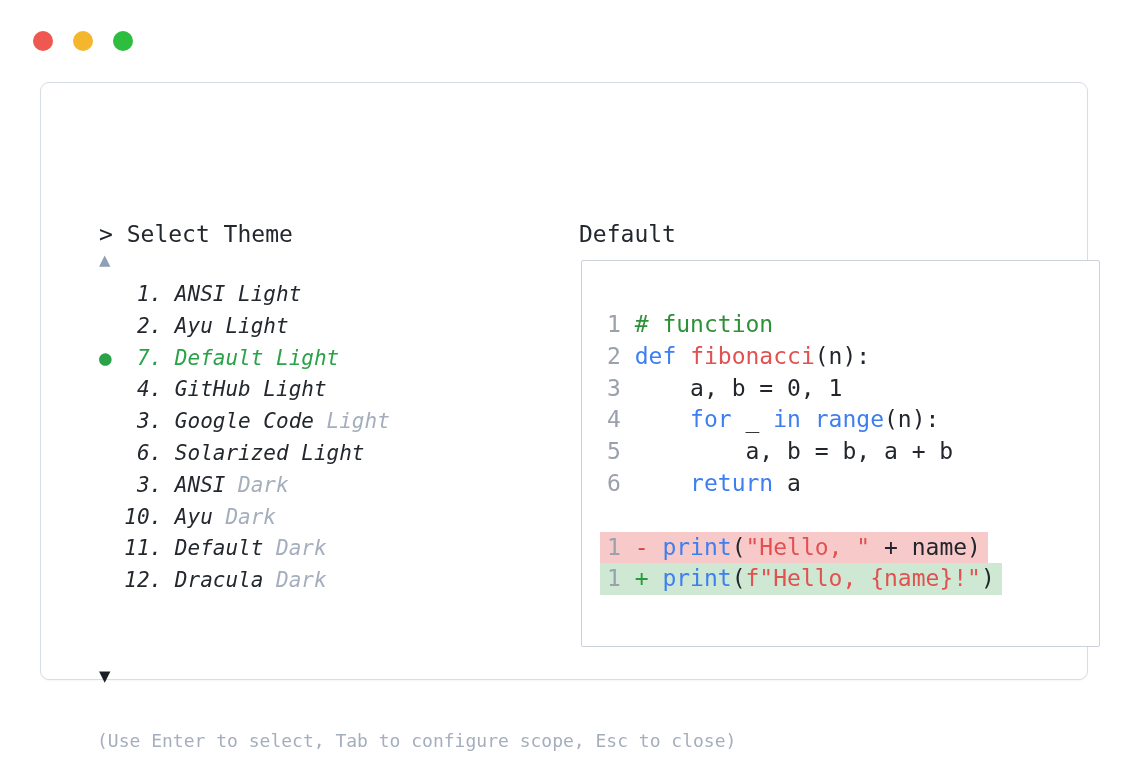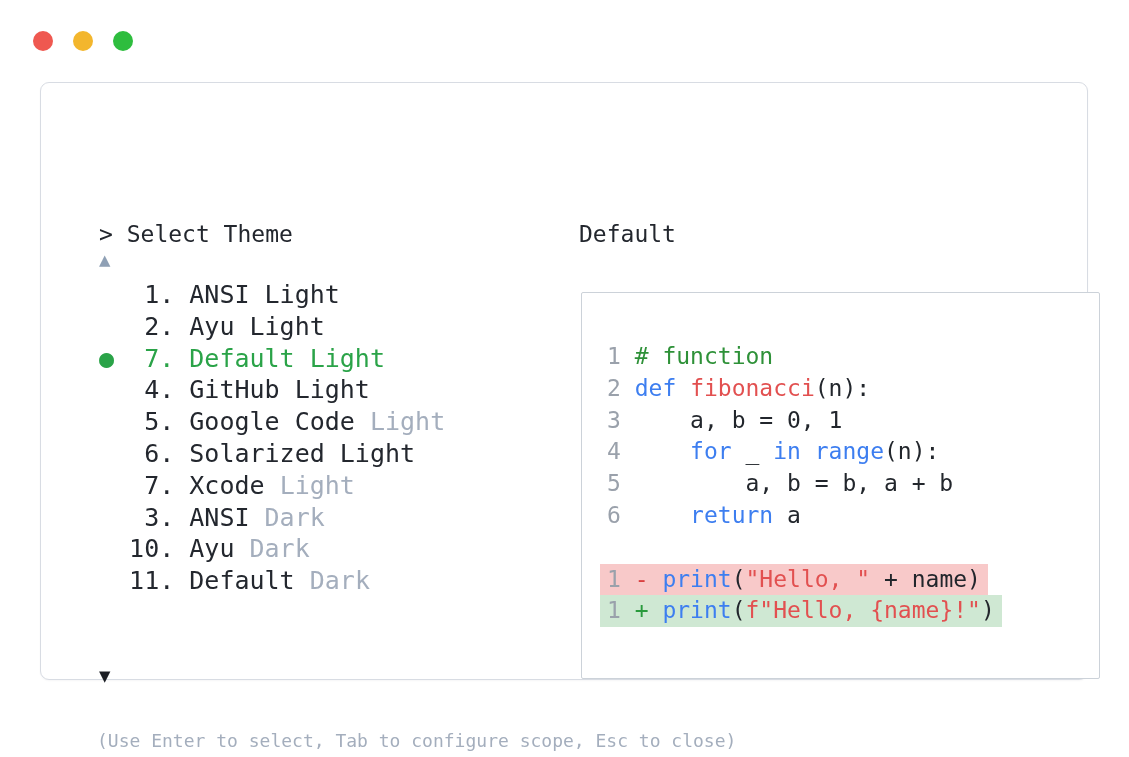--- a/index.html
+++ b/index.html
@@ -32,35 +32,34 @@
   .scroll-up{
     position:absolute;left:58px;top:164px;
     font-size:19px;line-height:24px;color:var(--scroll_up_gray);
   }
   .scroll-down{
     position:absolute;left:58px;top:578px;
     font-size:19px;line-height:28px;color:var(--scroll_down_dark);
   }
   #theme-list{position:absolute;left:58px;top:196px;}
   .trow{
-    font-size:25px;line-height:31.8px;height:31.8px;white-space:pre;
-    color:var(--text_dark);cursor:default;
+    font-size:21px;line-height:31.8px;height:31.8px;white-space:pre;
+    color:var(--text_dark);cursor:default;font-style:italic;
   }
   .trow .row-muted{color:var(--text_muted);}
   .trow.selected .row-main{color:var(--selection_green);}
   .hint{
     position:absolute;left:56px;top:642px;
     font-size:18px;line-height:31.8px;white-space:pre;color:var(--hint_gray);
   }
   
   .preview-box{
     position:absolute;left:540px;top:177px;width:519px;height:387px;
     border:1.5px solid var(--preview_border);border-radius:2px;background:#ffffff;
     box-sizing:border-box;
-    margin-top:32px;
   }
   #code{
     margin:0;padding:48px 0 0 25px;
     font-family:inherit;font-size:23px;line-height:31.8px;
   }
   .codeline{height:31.8px;white-space:pre;color:var(--code_plain);}
   .ln{color:var(--line_number);}
   .tk-pl{color:var(--code_plain);}
   .tk-com{color:var(--code_comment);}
   .tk-kw{color:var(--code_keyword);}
@@ -84,26 +83,26 @@
 <div class="panel">
   <div class="prompt">&gt; Select Theme</div>
   <div class="preview-label">Default</div>
 
   <div class="scroll-up">▲</div>
   <div id="theme-list">
       <div class="trow"><span class="row-main">   1. ANSI Light</span></div>
       <div class="trow"><span class="row-main">   2. Ayu Light</span></div>
       <div class="trow selected"><span class="row-main">●  7. Default Light</span></div>
       <div class="trow"><span class="row-main">   4. GitHub Light</span></div>
-      <div class="trow"><span class="row-main">   5. Google Code</span><span class="row-muted"> Light</span></div>
+      <div class="trow"><span class="row-main">   3. Google Code</span><span class="row-muted"> Light</span></div>
       <div class="trow"><span class="row-main">   6. Solarized Light</span></div>
-      <div class="trow"><span class="row-main">   7. Xcode</span><span class="row-muted"> Light</span></div>
       <div class="trow"><span class="row-main">   3. ANSI</span><span class="row-muted"> Dark</span></div>
       <div class="trow"><span class="row-main">  10. Ayu</span><span class="row-muted"> Dark</span></div>
       <div class="trow"><span class="row-main">  11. Default</span><span class="row-muted"> Dark</span></div>
+      <div class="trow"><span class="row-main">  12. Dracula</span><span class="row-muted"> Dark</span></div>
     </div>
   <div class="scroll-down">▼</div>
 
   <div class="hint">(Use Enter to select, Tab to configure scope, Esc to close)</div>
 
   <div class="preview-box">
     <pre id="code"><div class="codeline"><span><span class="ln">1</span><span class="tk-pl"> </span><span class="tk-com"># function</span></span></div><div class="codeline"><span><span class="ln">2</span><span class="tk-pl"> </span><span class="tk-kw">def</span><span class="tk-pl"> </span><span class="tk-fn">fibonacci</span><span class="tk-pl">(n):</span></span></div><div class="codeline"><span><span class="ln">3</span><span class="tk-pl">     a, b = 0, 1</span></span></div><div class="codeline"><span><span class="ln">4</span><span class="tk-pl">     </span><span class="tk-kw">for</span><span class="tk-pl"> _ </span><span class="tk-kw">in</span><span class="tk-pl"> </span><span class="tk-kw">range</span><span class="tk-pl">(n):</span></span></div><div class="codeline"><span><span class="ln">5</span><span class="tk-pl">         a, b = b, a + b</span></span></div><div class="codeline"><span><span class="ln">6</span><span class="tk-pl">     </span><span class="tk-kw">return</span><span class="tk-pl"> a</span></span></div><div class="codeline"><span></span></div><div class="codeline diff-removed"><span class="diffwrap"><span class="ln">1</span><span class="tk-minus"> - </span><span class="tk-kw">print</span><span class="tk-pl">(</span><span class="tk-str">"Hello, "</span><span class="tk-pl"> + name)</span></span></div><div class="codeline diff-added"><span class="diffwrap"><span class="ln">1</span><span class="tk-plus"> + </span><span class="tk-kw">print</span><span class="tk-pl">(</span><span class="tk-str">f"Hello, {name}!"</span><span class="tk-pl">)</span></span></div></pre>
   </div>
 </div>
 

